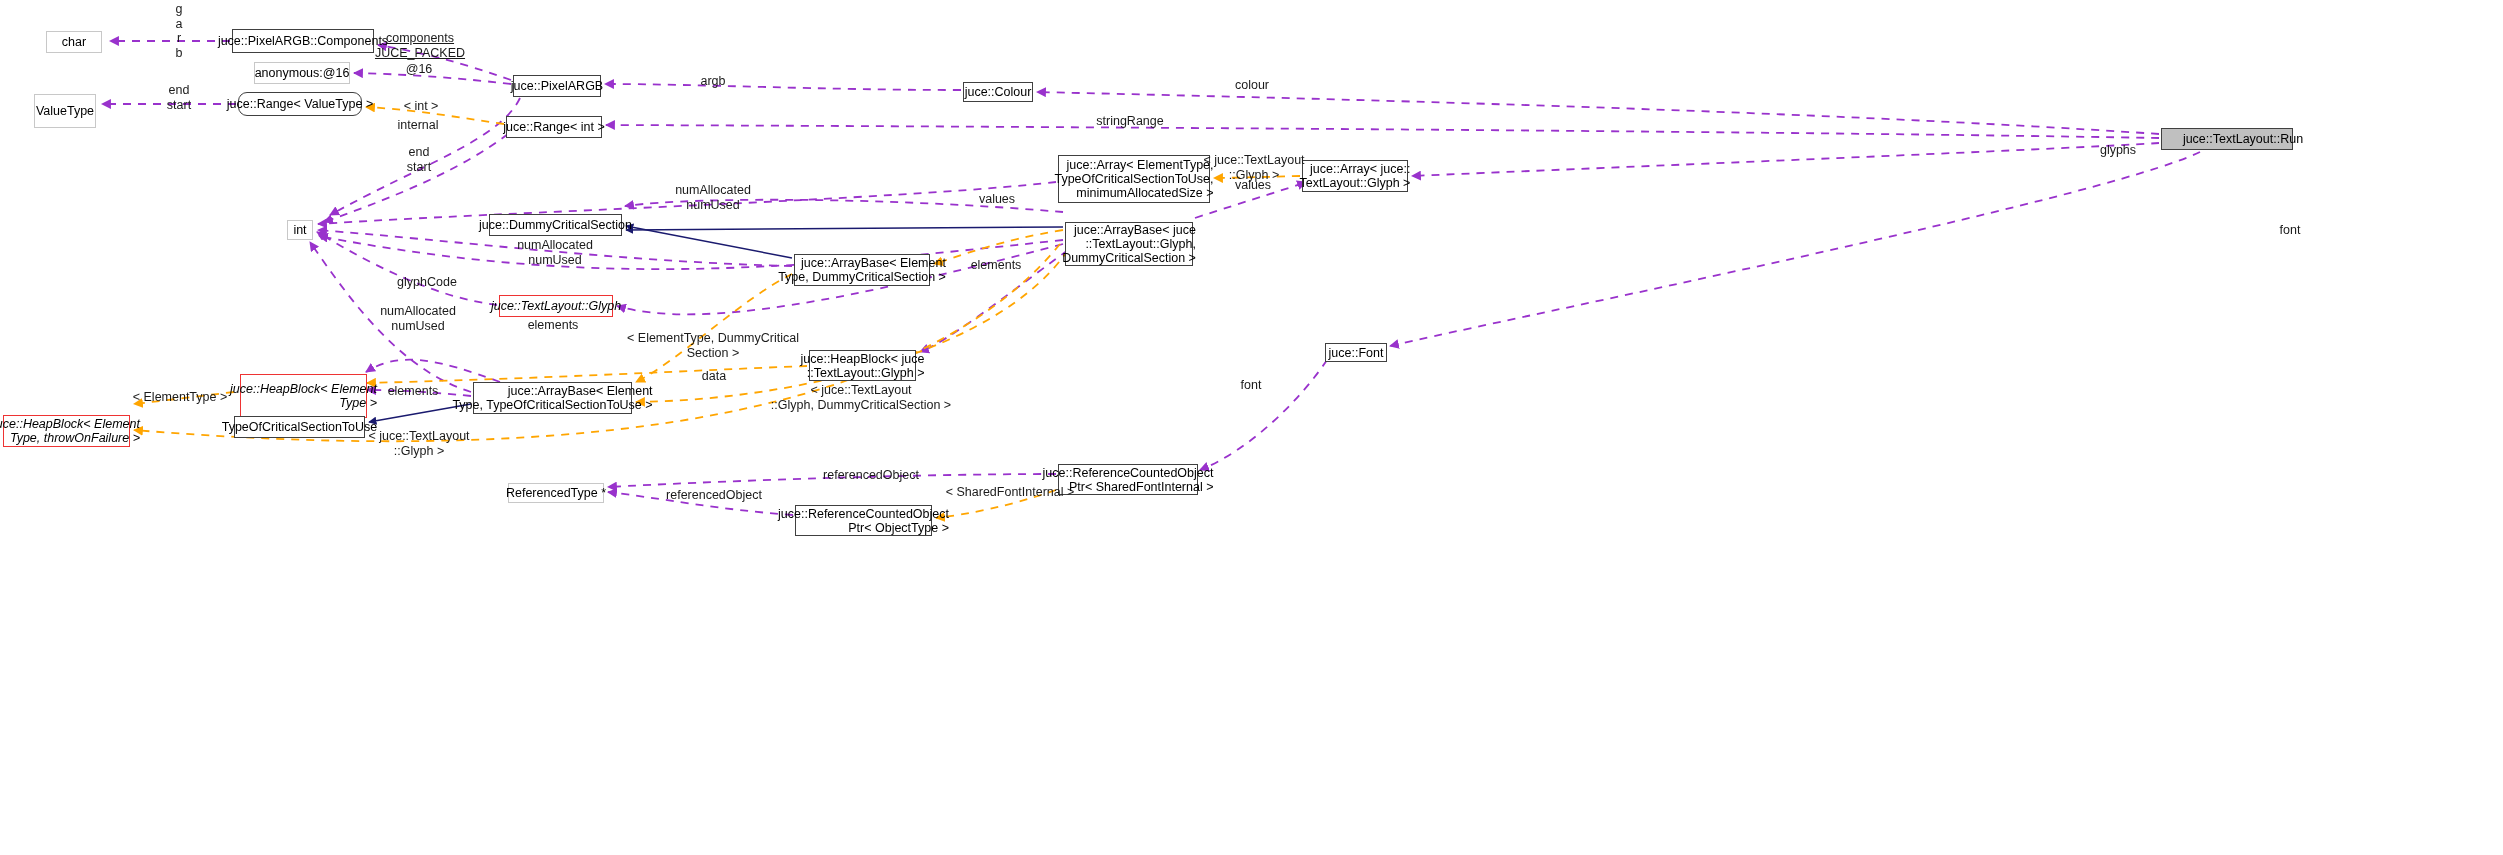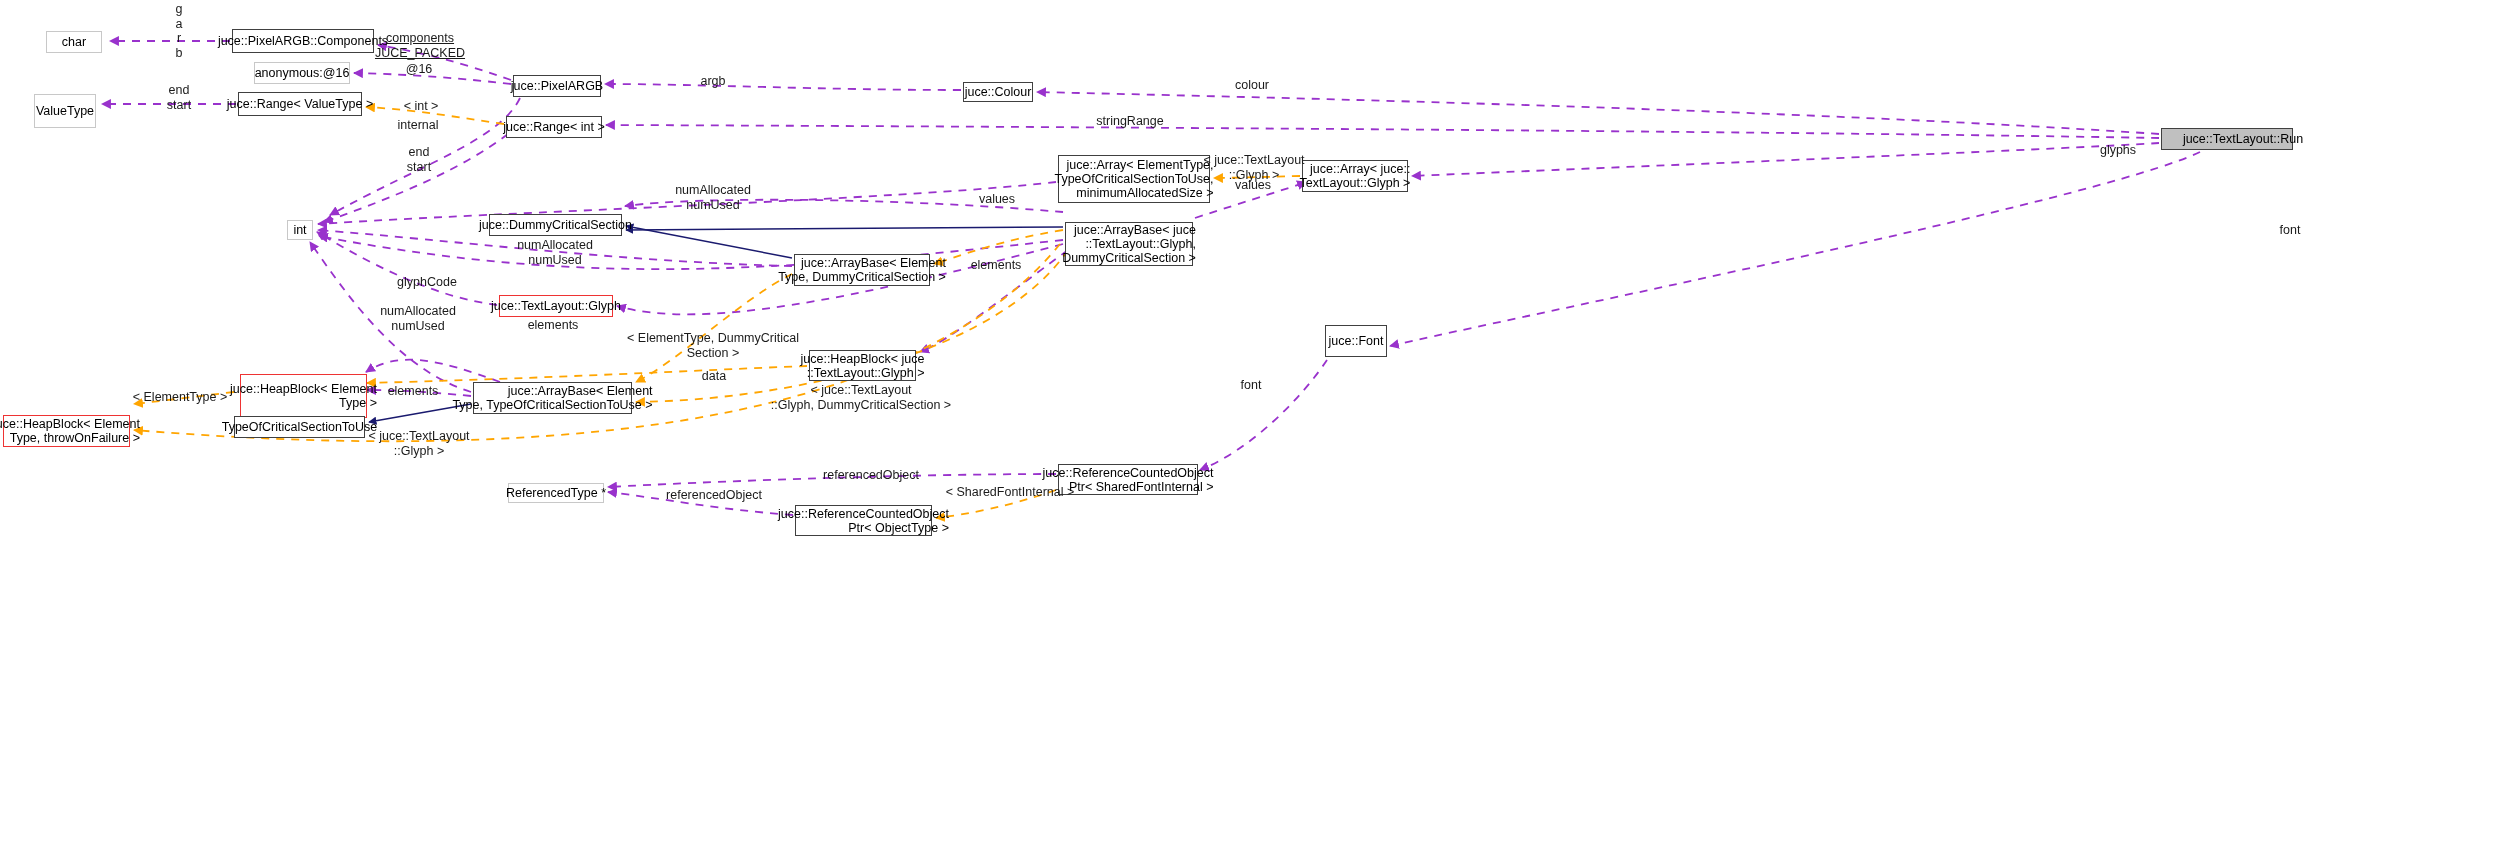--- a/index.html
+++ b/index.html
@@ -30,21 +30,21 @@
     justify-content: center;
     text-align: right;
     font-size: 12.5px;
     line-height: 14px;
     color: #000000;
     white-space: pre;
     padding: 1px 4px;
   }
   .node.thick   { border: 1.6px solid #404040; }
   .node.light   { border: 1px solid #c8c8c8; }
-  .node.red     { border: 1.6px solid #ee3333; }
+  .node.red     { border: 1.6px solid #ee3333; font-style: italic; }
   .node.current { background: #c0c0c0; border: 1.6px solid #404040; padding-left: 36px; }
   .edge-label {
     position: absolute;
     font-size: 12.5px;
     line-height: 14.5px;
     color: #1a1a1a;
     white-space: pre;
     text-align: center;
     transform: translateX(-50%);
   }
@@ -148,39 +148,39 @@
       <path d="M 1063 227 L 626 230"></path>
 
       <path d="M 471 404 L 369 422"></path>
     </g>
   </svg>
 
   <div class="node light" style="left:46px;top:31px;width:56px;height:22px;"><span>char</span></div>
   <div class="node thick" style="left:232px;top:29px;width:142px;height:24px;"><span>juce::PixelARGB::Components</span></div>
   <div class="node light" style="left:254px;top:62px;width:96px;height:22px;"><span>anonymous:@16</span></div>
   <div class="node light" style="left:34px;top:94px;width:62px;height:34px;"><span>ValueType</span></div>
-  <div class="node thick" style="left:238px;top:92px;width:124px;height:24px;"><span>juce::Range&lt; ValueType &gt;</span></div>
+  <div class="node thick" style="left:238px;top:92px;width:124px;height:24px;border-radius:9px;"><span>juce::Range&lt; ValueType &gt;</span></div>
   <div class="node thick" style="left:513px;top:75px;width:88px;height:22px;"><span>juce::PixelARGB</span></div>
   <div class="node thick" style="left:506px;top:116px;width:96px;height:22px;"><span>juce::Range&lt; int &gt;</span></div>
   <div class="node thick" style="left:963px;top:82px;width:70px;height:20px;"><span>juce::Colour</span></div>
   <div class="node current" style="left:2161px;top:128px;width:132px;height:22px;"><span>juce::TextLayout::Run</span></div>
   <div class="node thick" style="left:1058px;top:155px;width:152px;height:48px;"><span>juce::Array&lt; ElementType,
 TypeOfCriticalSectionToUse,
 minimumAllocatedSize &gt;</span></div>
   <div class="node thick" style="left:1302px;top:160px;width:106px;height:32px;"><span>juce::Array&lt; juce::
 TextLayout::Glyph &gt;</span></div>
   <div class="node light" style="left:287px;top:220px;width:26px;height:20px;"><span>int</span></div>
   <div class="node thick" style="left:489px;top:214px;width:133px;height:22px;"><span>juce::DummyCriticalSection</span></div>
   <div class="node thick" style="left:1065px;top:222px;width:128px;height:44px;"><span>juce::ArrayBase&lt; juce
 ::TextLayout::Glyph,
 DummyCriticalSection &gt;</span></div>
   <div class="node thick" style="left:794px;top:254px;width:136px;height:32px;"><span>juce::ArrayBase&lt; Element
 Type, DummyCriticalSection &gt;</span></div>
   <div class="node red" style="left:499px;top:295px;width:114px;height:22px;"><span>juce::TextLayout::Glyph</span></div>
-  <div class="node thick" style="left:1325px;top:325px;width:62px;height:32px;"><span>juce::Font</span></div>
+  <div class="node thick" style="left:1325px;top:343px;width:62px;height:19px;"><span>juce::Font</span></div>
   <div class="node thick" style="left:809px;top:350px;width:107px;height:31px;"><span>juce::HeapBlock&lt; juce
 ::TextLayout::Glyph &gt;</span></div>
   <div class="node red" style="left:240px;top:374px;width:127px;height:44px;"><span>juce::HeapBlock&lt; Element
 Type &gt;</span></div>
   <div class="node thick" style="left:473px;top:382px;width:159px;height:32px;"><span>juce::ArrayBase&lt; Element
 Type, TypeOfCriticalSectionToUse &gt;</span></div>
   <div class="node red" style="left:3px;top:415px;width:127px;height:32px;"><span>juce::HeapBlock&lt; Element
 Type, throwOnFailure &gt;</span></div>
   <div class="node thick" style="left:234px;top:416px;width:131px;height:22px;"><span>TypeOfCriticalSectionToUse</span></div>
   <div class="node thick" style="left:1058px;top:464px;width:140px;height:31px;"><span>juce::ReferenceCountedObject

